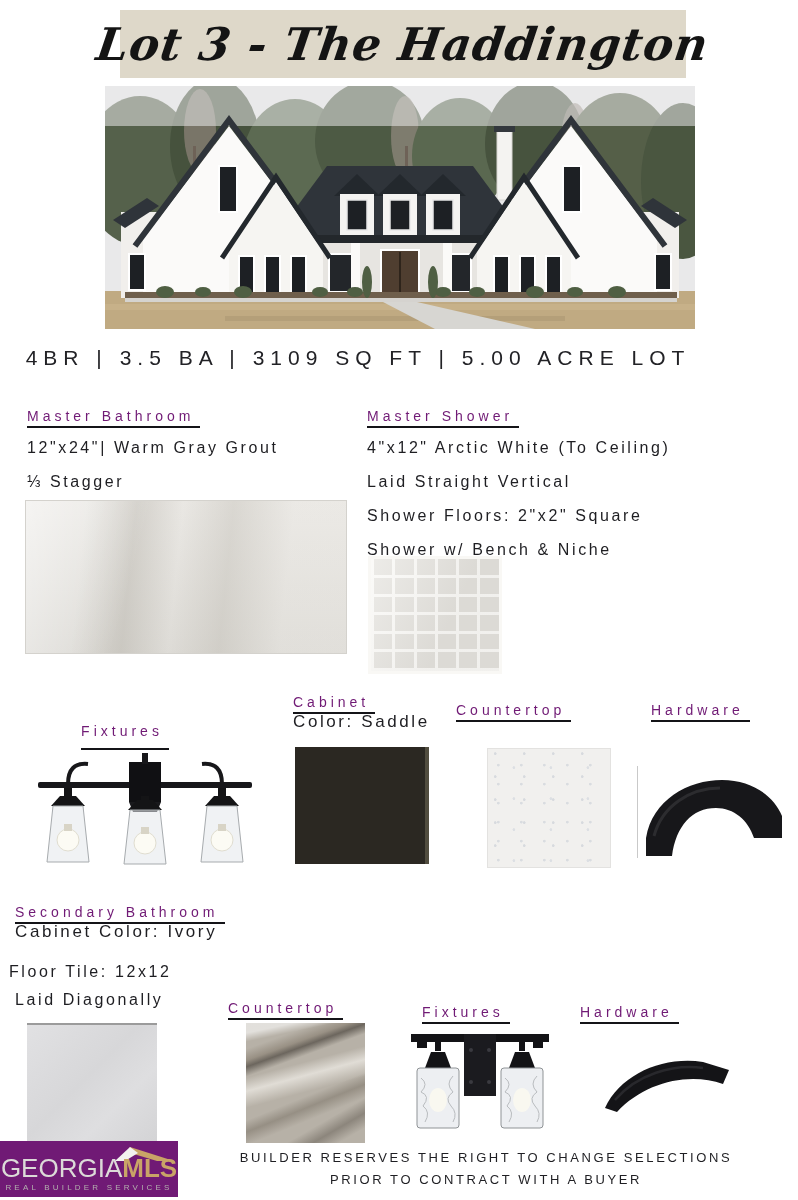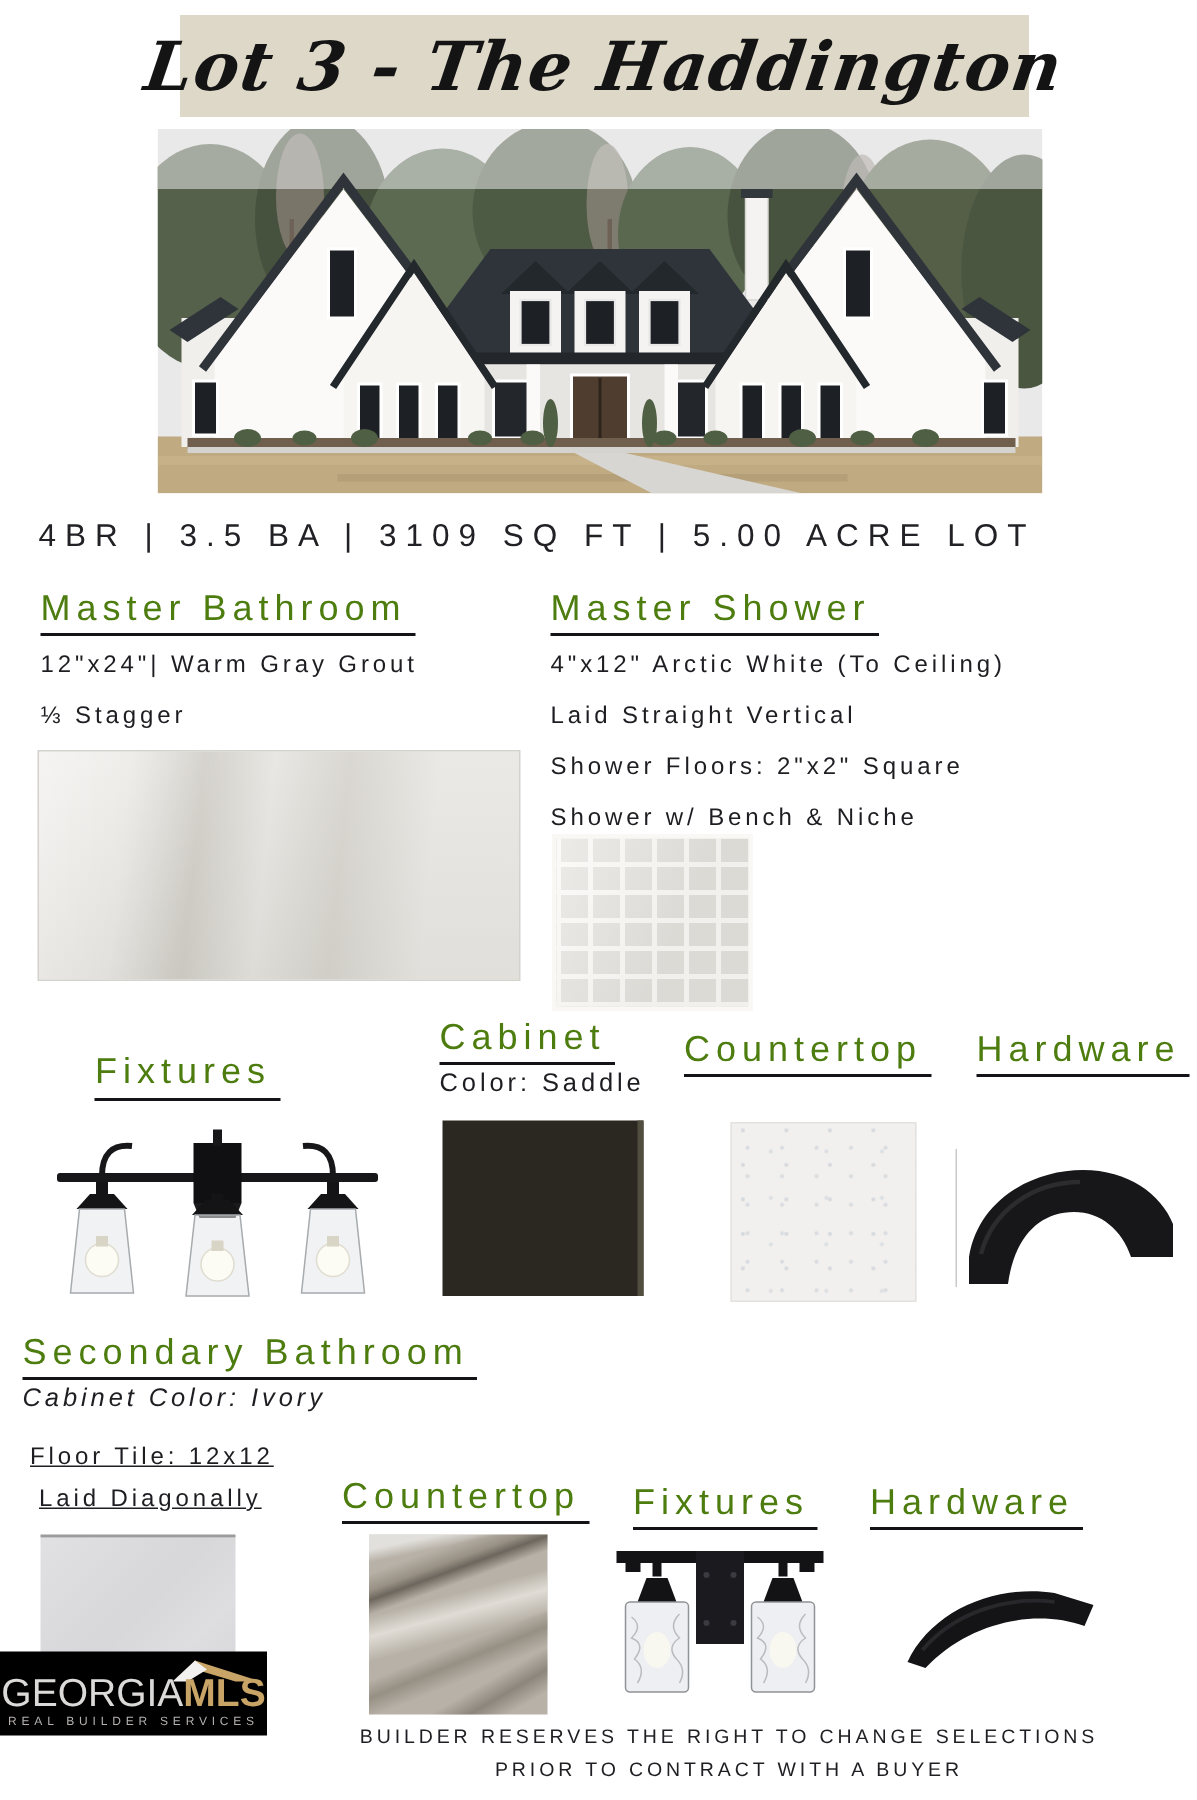--- a/index.html
+++ b/index.html
@@ -15,21 +15,21 @@
   
   .photo{position:absolute;left:105px;top:86px;width:590px;height:243px;overflow:hidden;}
   .photo svg{display:block;}
 
   
   .stats{position:absolute;left:0;top:346px;width:716px;text-align:center;
          font-size:21px;letter-spacing:6px;font-weight:500;color:#222226;white-space:nowrap;}
 
   
   .hu{display:inline-block;border-bottom:2px solid #141418;padding:0 6px 2px 0;
-      font-size:24px;letter-spacing:4px;color:#4d7c0f;white-space:nowrap;}
+      font-size:14px;letter-spacing:4px;color:#701a75;white-space:nowrap;margin-top:16px;}
   .spec{font-size:16px;letter-spacing:2.6px;line-height:28px;color:#1e1e22;white-space:nowrap;}
   .sub{font-size:17px;letter-spacing:2.6px;color:#1e1e22;white-space:nowrap;}
 
   .mb-sec{position:absolute;left:27px;top:392px;}
   .ms-sec{position:absolute;left:367px;top:392px;}
   .mb-sec .spec,.ms-sec .spec{margin-top:6px;}
 
   
   .tile-large{position:absolute;left:25px;top:500px;width:320px;height:152px;
      border:1px solid #d4d2cd;
@@ -72,30 +72,30 @@
   .cabinet-color{position:absolute;left:293px;top:712px;}
   .counter-head{position:absolute;left:456px;top:686px;}
   .hardware-head{position:absolute;left:651px;top:686px;}
 
   .fix1{position:absolute;left:30px;top:748px;width:230px;height:122px;}
   .hw1{position:absolute;left:634px;top:750px;width:158px;height:116px;}
   .hw1 .edge{position:absolute;left:3px;top:16px;width:1px;height:92px;background:#c9c9c9;}
 
   
   .sec-head{position:absolute;left:15px;top:888px;}
-  .sec-cab{position:absolute;left:15px;top:922px;font-style:italic;}
-  .floor-lbl{position:absolute;left:20px;top:958px;line-height:28px;text-decoration:underline;}
+  .sec-cab{position:absolute;left:15px;top:922px;}
+  .floor-lbl{position:absolute;left:9px;top:958px;line-height:28px;}
   .counter2-head{position:absolute;left:228px;top:984px;}
   .fixtures2-head{position:absolute;left:422px;top:988px;}
   .hardware2-head{position:absolute;left:580px;top:988px;}
   .fix2{position:absolute;left:405px;top:1026px;width:150px;height:106px;}
   .hw2{position:absolute;left:601px;top:1054px;width:132px;height:58px;}
 
   
-  .logo{position:absolute;left:0;top:1101px;width:178px;height:56px;background:#000000;}
+  .logo{position:absolute;left:0;top:1141px;width:178px;height:56px;background:#701a75;}
   .logo .roof{position:absolute;left:94px;top:3px;}
   .logo .name-row{position:absolute;left:0;top:12px;width:178px;text-align:center;white-space:nowrap;}
   .logo .n1{font-size:26px;color:#dcdad8;letter-spacing:0;}
   .logo .n2{font-size:26px;color:#c9a467;font-weight:600;letter-spacing:0;}
   .logo .tagline{position:absolute;left:0;top:42px;width:178px;text-align:center;
        font-size:8px;letter-spacing:3.2px;color:#b3b0ae;}
   .disclaimer{position:absolute;left:182px;top:1147px;width:608px;text-align:center;
        font-size:13px;letter-spacing:2.6px;line-height:22px;color:#1f1f23;}
 </style>
 </head>

